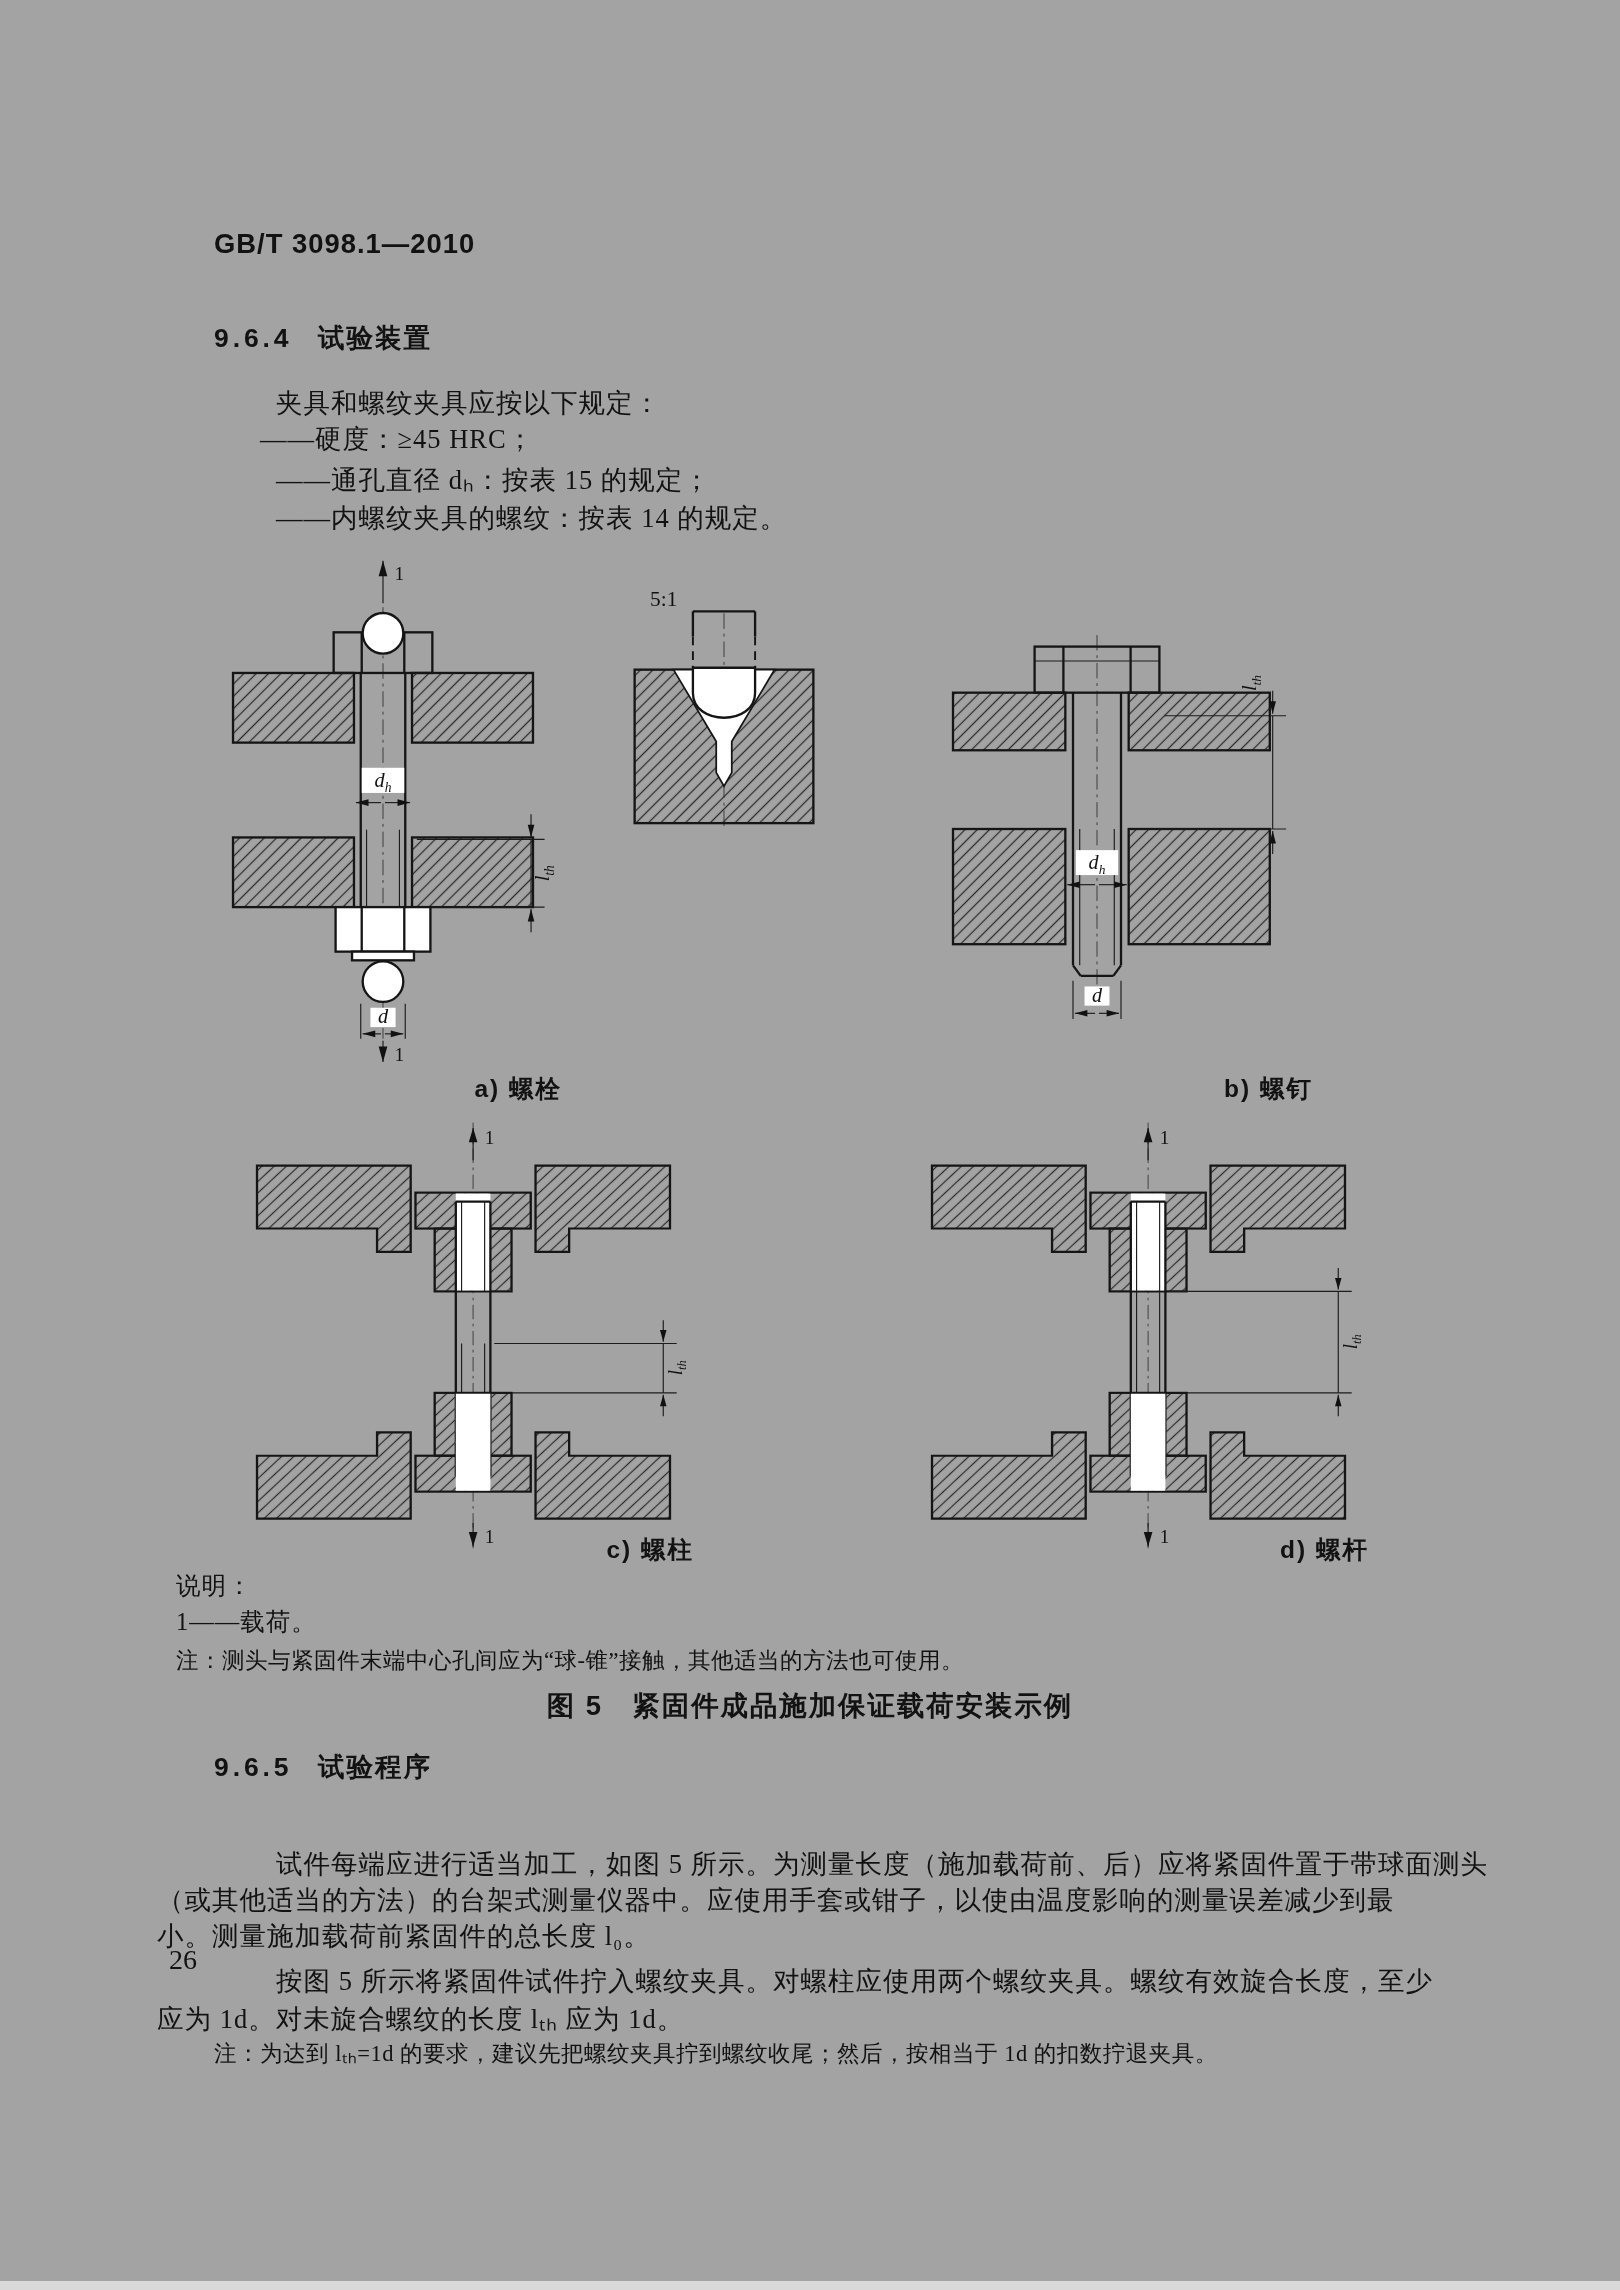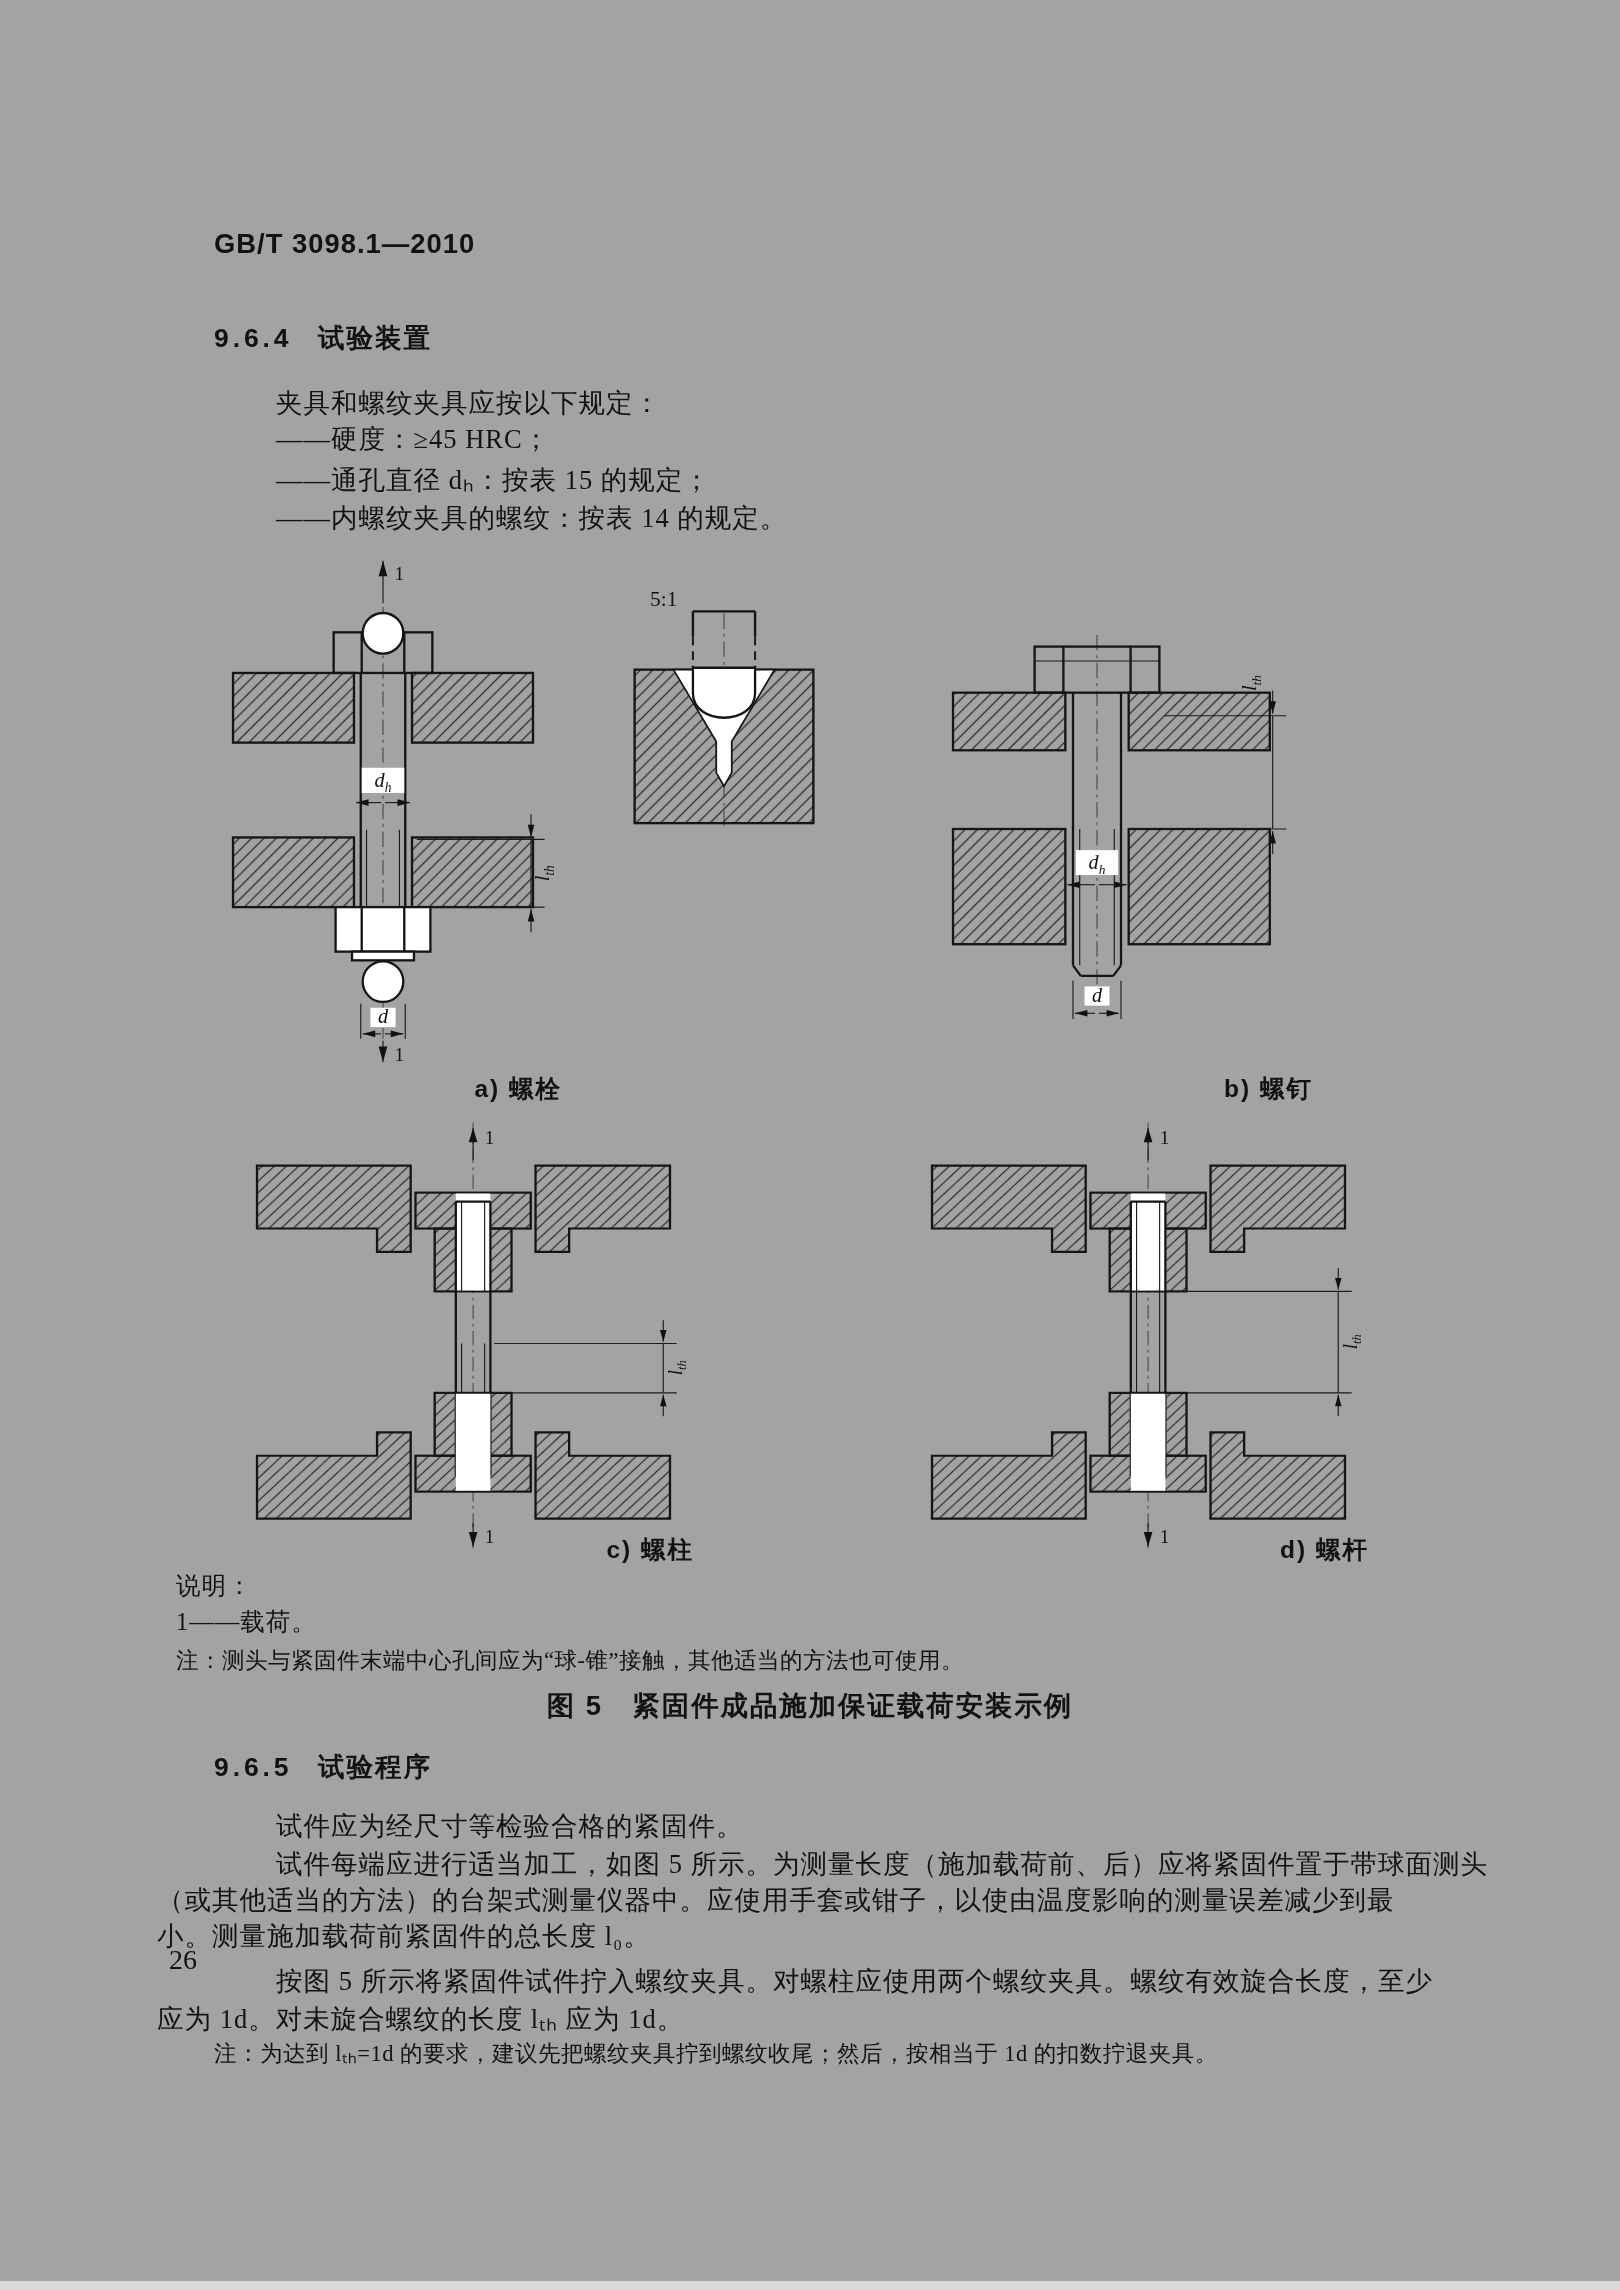--- a/index.html
+++ b/index.html
@@ -50,21 +50,21 @@
     </defs>
   </svg>
 
   <div class="abs hd" style="left:214px; top:228px; font-size:27.4px; letter-spacing:1px;">GB/T 3098.1—2010</div>
 
   <div class="abs hd sechead" style="left:214px; top:320px;text-align:right;">
     <span class="num">9.6.4</span><span>试验装置</span>
   </div>
 
   <div class="abs body-text" style="left:276px; top:385px;text-align:center;">夹具和螺纹夹具应按以下规定：</div>
-  <div class="abs body-text" style="left:276px; top:421px;">——硬度：≥45 HRC；</div>
+  <div class="abs body-text" style="left:260px; top:421px;">——硬度：≥45 HRC；</div>
   <div class="abs body-text" style="left:276px; top:461px;">——通孔直径 dₕ：按表 15 的规定；</div>
   <div class="abs body-text" style="left:276px; top:500px;">——内螺纹夹具的螺纹：按表 14 的规定。</div>
 
   <svg class="diagram" style="left:204px; top:547px;" width="358" height="518" viewBox="0 0 370 535">
     <line class="cl" x1="185" y1="62" x2="185" y2="508"></line>
     <g>
       <line class="thin" x1="185" y1="58" x2="185" y2="14" marker-end="url(#loadArr)"></line>
       <text class="loadtxt" x="197" y="34">1</text>
     </g>
     <g>
@@ -305,21 +305,20 @@
   <div class="abs body-text" style="left:176px; top:1569px; font-size:24.5px;">说明：</div>
   <div class="abs body-text" style="left:176px; top:1605px; font-size:24.5px;">1——载荷。</div>
   <div class="abs note-text" style="left:176px; top:1645px;">注：测头与紧固件末端中心孔间应为“球-锥”接触，其他适当的方法也可使用。</div>
 
   <div class="abs figcap" style="left:0px; top:1688px;">图 5　紧固件成品施加保证载荷安装示例</div>
 
   <div class="abs hd sechead" style="left:214px; top:1749px;">
     <span class="num">9.6.5</span><span>试验程序</span>
   </div>
 
-  <div class="abs body-text" style="left:276px; top:1808px;">试件应为经尺寸等检验合格的紧固件。</div>
   <div class="abs body-text" style="left:276px; top:1846px;">试件每端应进行适当加工，如图 5 所示。为测量长度（施加载荷前、后）应将紧固件置于带球面测头</div>
   <div class="abs body-text" style="left:157px; top:1882px;">（或其他适当的方法）的台架式测量仪器中。应使用手套或钳子，以使由温度影响的测量误差减少到最</div>
   <div class="abs body-text" style="left:157px; top:1918px;">小。测量施加载荷前紧固件的总长度 l₀。</div>
   <div class="abs body-text" style="left:276px; top:1963px;">按图 5 所示将紧固件试件拧入螺纹夹具。对螺柱应使用两个螺纹夹具。螺纹有效旋合长度，至少</div>
   <div class="abs body-text" style="left:157px; top:2000px;">应为 1d。对未旋合螺纹的长度 lₜₕ 应为 1d。</div>
   <div class="abs note-text" style="left:214px; top:2037px;">注：为达到 lₜₕ=1d 的要求，建议先把螺纹夹具拧到螺纹收尾；然后，按相当于 1d 的扣数拧退夹具。</div>
 
   <div class="abs" style="left:169px; top:1944px; font-size:28px;">26</div>
 
 </div>

